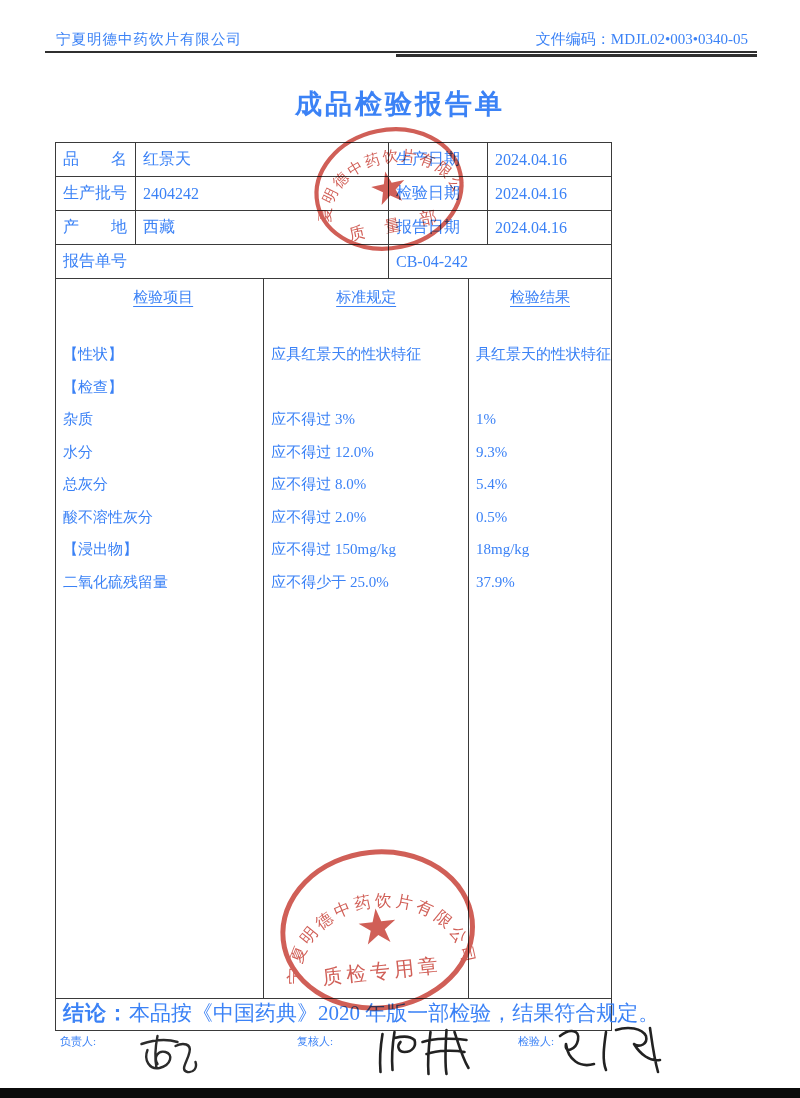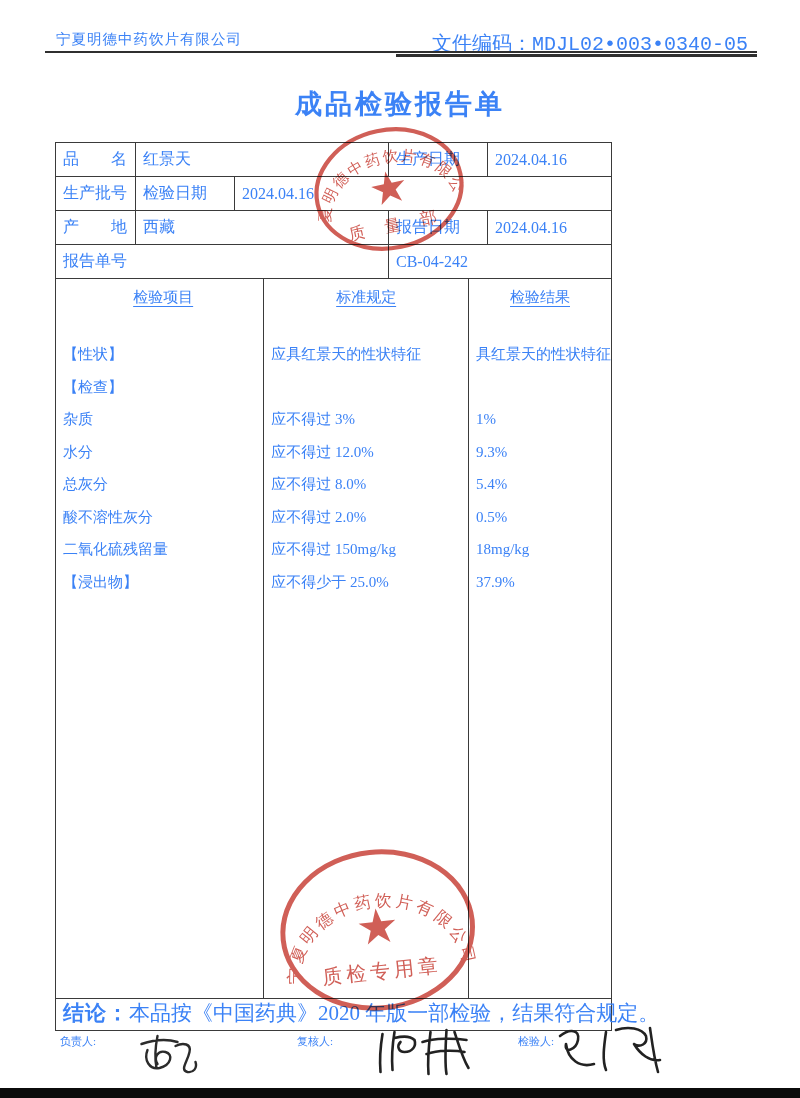--- a/index.html
+++ b/index.html
@@ -4,21 +4,21 @@
 <style>
   html,body { margin:0; padding:0; background:#888; }
   #page {
     position:relative; width:800px; height:1098px; margin:0 auto;
     background:#ffffff; overflow:hidden;
     font-family:"Liberation Serif","DejaVu Serif",serif;
     color:#3b82f6;
   }
   
   .hdr-company { position:absolute; left:56px; top:30px; font-size:14.5px; letter-spacing:1px; }
-  .hdr-code    { position:absolute; right:52px; top:30px; font-size:20px;font-family:Liberation Mono, monospace; }
+  .hdr-code    { position:absolute; right:52px; top:30px; font-size:15px; }
   .hdr-line1   { position:absolute; left:45px; width:712px; top:51px; height:2px; background:#2f2f2f; }
   .hdr-line2   { position:absolute; left:396px; width:361px; top:54px; height:2.5px; background:#2f2f2f; }
   
   .title { position:absolute; left:0; top:86px; width:100%; text-align:center;
            font-size:27px; font-weight:bold; letter-spacing:3px; }
   
   .table-outer {
     position:absolute; left:55px; top:142px; width:557px;
     border:1.6px solid #3a3a3a; box-sizing:border-box; font-size:16px;
   }
@@ -67,20 +67,21 @@
   <div class="table-outer">
 
     <div class="irow">
       <div class="cell c-lab1">品　　名</div>
       <div class="cell c-val1">红景天</div>
       <div class="cell c-lab2">生产日期</div>
       <div class="cell c-val2">2024.04.16</div>
     </div>
     <div class="irow">
       <div class="cell c-lab1">生产批号</div>
+      <div class="cell c-val1">2404242</div>
       <div class="cell c-lab2">检验日期</div>
       <div class="cell c-val2">2024.04.16</div>
     </div>
     <div class="irow">
       <div class="cell c-lab1">产　　地</div>
       <div class="cell c-val1">西藏</div>
       <div class="cell c-lab2">报告日期</div>
       <div class="cell c-val2">2024.04.16</div>
     </div>
     <div class="irow">
@@ -90,22 +91,22 @@
 
     <div class="mcols">
       <div class="mcol mc1">
         <div class="mhead mh-left"><span>检验项目</span></div>
         <div class="mline">【性状】</div>
         <div class="mline">【检查】</div>
         <div class="mline">杂质</div>
         <div class="mline">水分</div>
         <div class="mline">总灰分</div>
         <div class="mline">酸不溶性灰分</div>
+        <div class="mline">【浸出物】</div>
         <div class="mline">二氧化硫残留量</div>
-        <div class="mline">【浸出物】</div>
       </div>
       <div class="mcol mc2">
         <div class="mhead mh-center"><span>标准规定</span></div>
         <div class="mline">应具红景天的性状特征</div>
         <div class="mline"></div>
         <div class="mline">应不得过 3%</div>
         <div class="mline">应不得过 12.0%</div>
         <div class="mline">应不得过 8.0%</div>
         <div class="mline">应不得过 2.0%</div>
         <div class="mline">应不得过 150mg/kg</div>

